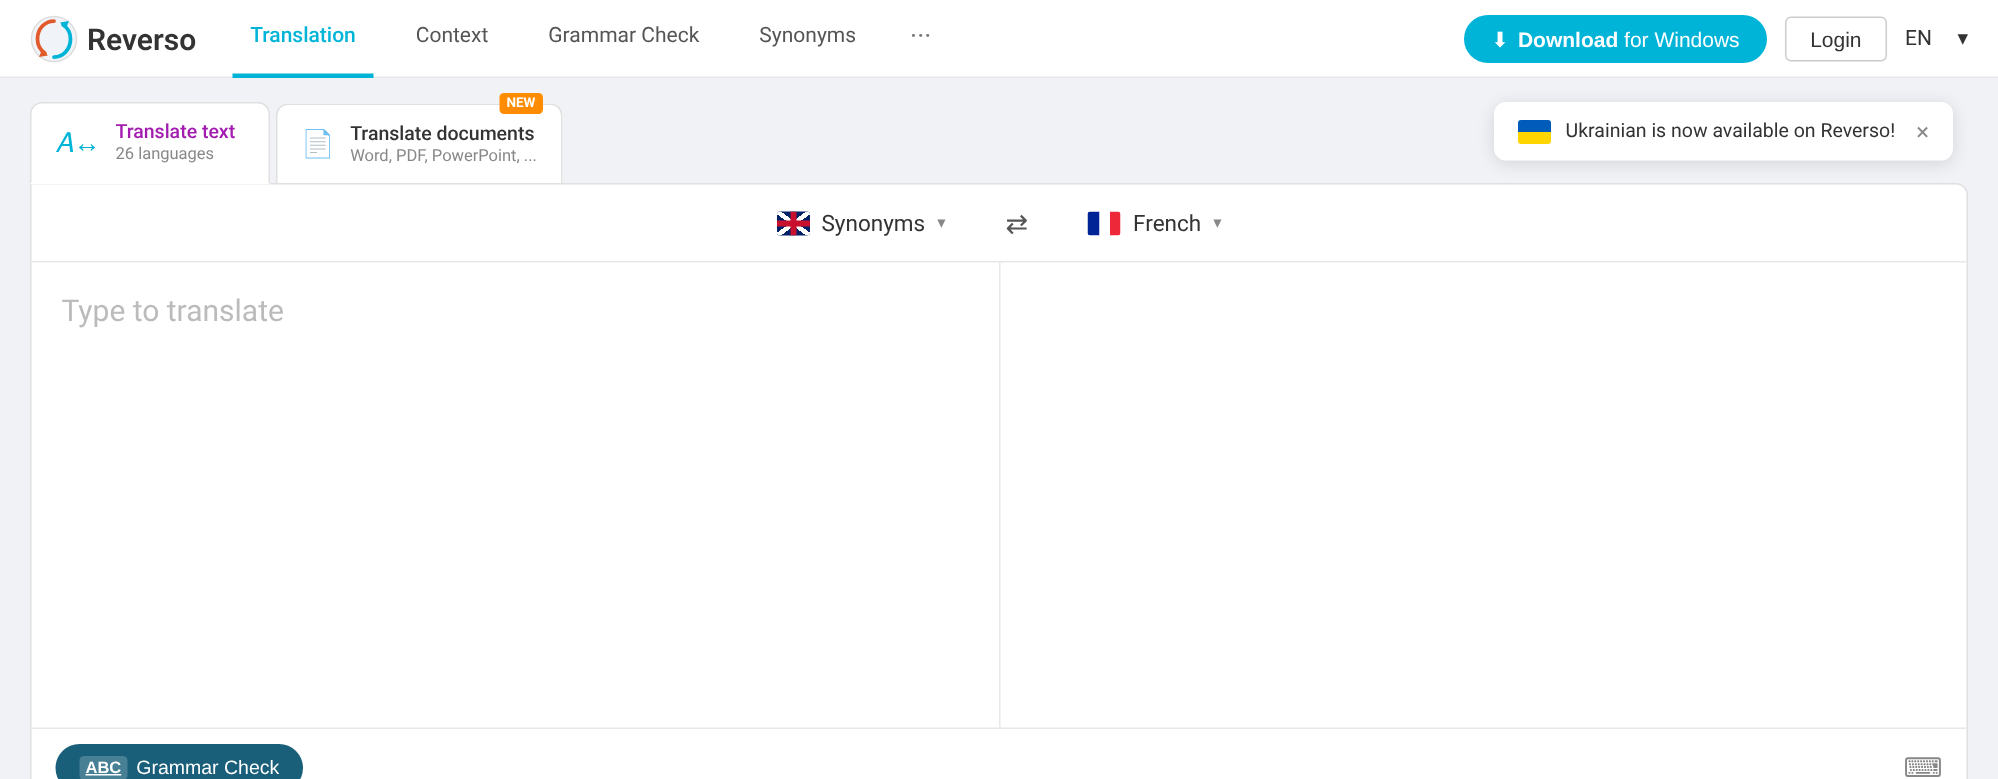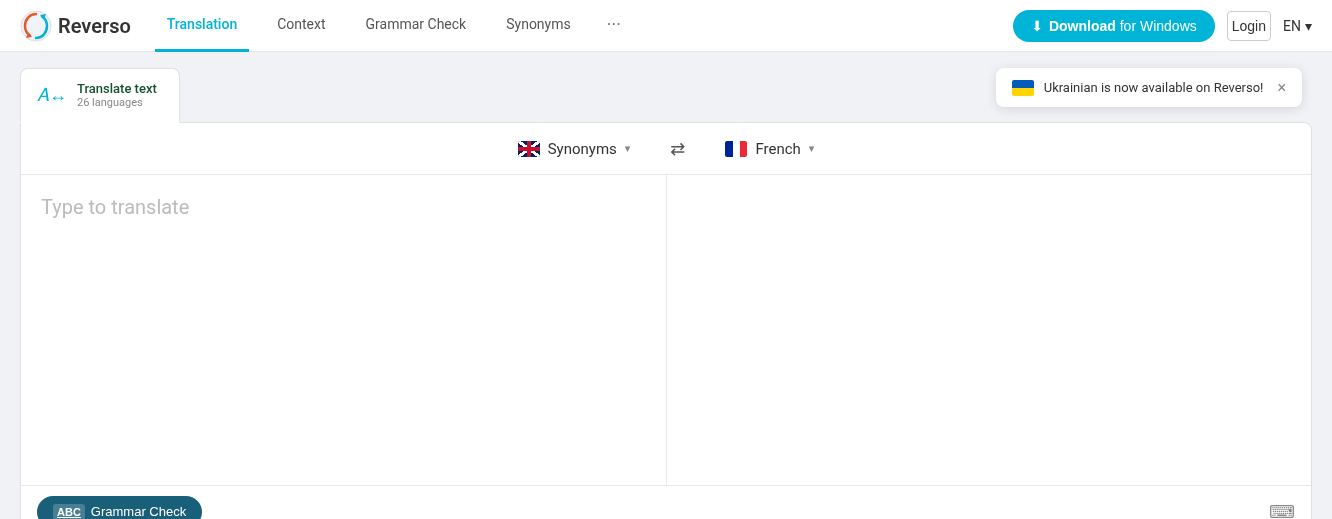--- a/index.html
+++ b/index.html
@@ -80,33 +80,33 @@
       cursor: pointer;
       display: flex;
       align-items: center;
       gap: 6px;
     }
     .download-btn .bold-part { font-weight: 700; }
     .login-btn {
       background: white;
       border: 1px solid #ccc;
       border-radius: 4px;
-      padding: 6px 4px;
+      padding: 6px 16px;
       font-size: 14px;
       cursor: pointer;
       color: #333;
       text-align: right;
     }
     .lang-selector {
       font-size: 14px;
       color: #333;
       cursor: pointer;
       display: flex;
       align-items: center;
-      gap: 4px;
+      gap: 17px;
     }
 
     
     .tabs-area {
       background: #f0f2f5;
       padding: 16px 20px 0;
       display: flex;
       align-items: center;
       gap: 4px;
     }
@@ -134,21 +134,21 @@
     }
     .tab-card.active .tab-card-icon {
       color: #00b4d8;
     }
     .tab-card-text .tab-title {
       font-size: 13px;
       color: #333;
       font-weight: 500;
     }
     .tab-card.active .tab-card-text .tab-title {
-      color: #14532d;
+      color: #a21caf;
     }
     .tab-card-text .tab-subtitle {
       font-size: 11px;
       color: #888;
     }
     .new-badge {
       position: absolute;
       top: -8px;
       right: 12px;
       background: #ff8c00;
@@ -401,20 +401,28 @@
 </header>
 
 <div class="tabs-area">
   <div class="tab-card active">
     <span class="tab-card-icon">𝐴↔</span>
     <div class="tab-card-text">
       <div class="tab-title">Translate text</div>
       <div class="tab-subtitle">26 languages</div>
     </div>
   </div>
+  <div class="tab-card">
+    <span class="new-badge">NEW</span>
+    <span class="tab-card-icon">📄</span>
+    <div class="tab-card-text">
+      <div class="tab-title">Translate documents</div>
+      <div class="tab-subtitle">Word, PDF, PowerPoint, ...</div>
+    </div>
+  </div>
 </div>
 
 <div class="notification-banner">
   <div class="ukraine-flag">
     <div class="flag-blue"></div>
     <div class="flag-yellow"></div>
   </div>
   <span>Ukrainian is now available on Reverso!</span>
   <span class="notif-close">×</span>
 </div>

